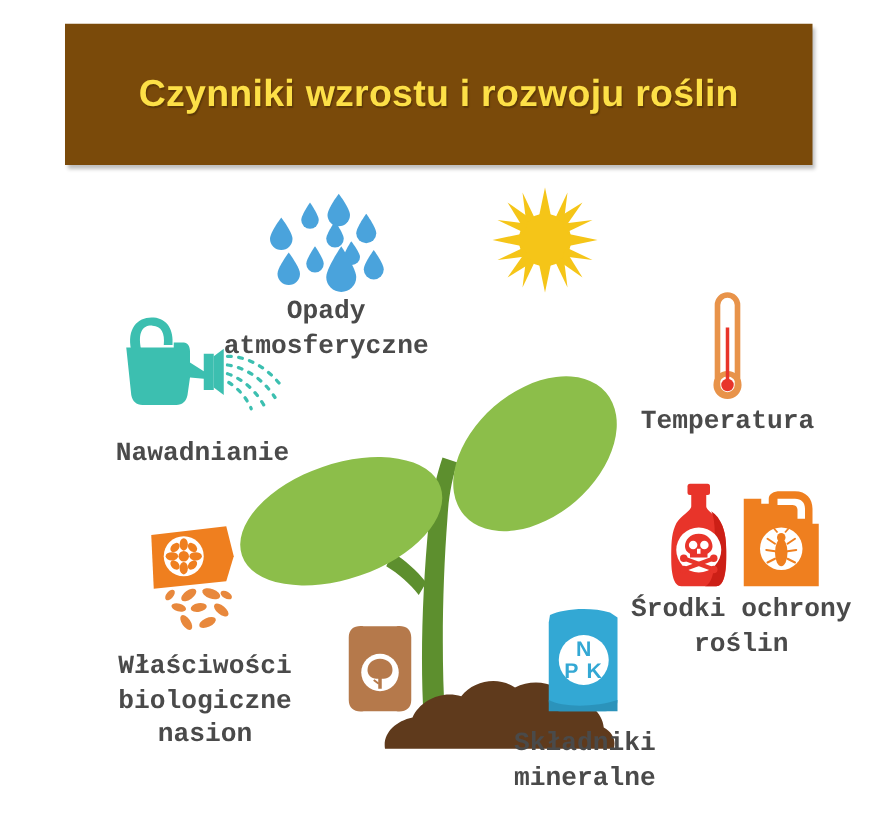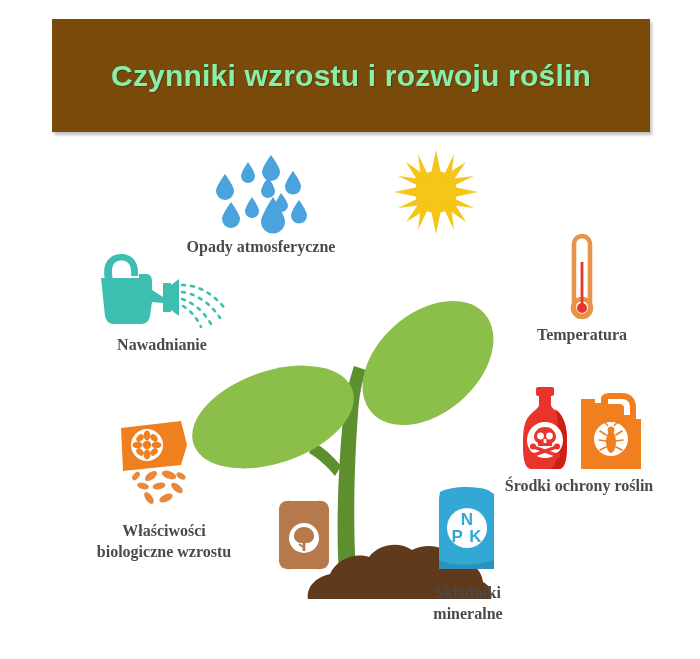--- a/index.html
+++ b/index.html
@@ -27,54 +27,54 @@
     top: 19px;
     width: 598px;
     height: 113px;
     background: #7a4a0a;
     box-shadow: 2px 3px 3px rgba(0,0,0,0.25);
     display: flex;
     align-items: center;
     justify-content: center;
   }
   .header-title {
-    color: #86efac;
+    color: #fde047;
     font-size: 30px;
     font-weight: bold;
     letter-spacing: 0.2px;
     text-align: center;
     font-family: "Liberation Sans", sans-serif;
     text-shadow: 1px 1px 1px rgba(0,0,0,0.25);
   }
   
   .factor {
     position: absolute;
   }
   .factor-label {
     color: #4a4a4a;
-    font-size: 16px;
+    font-size: 21px;
     font-weight: bold;
     text-align: center;
     line-height: 1.32;
     white-space: pre-line;
-    font-family: Liberation Serif, serif;
+    font-family: Liberation Mono, monospace;
   }
   .icon-wrap {
     position: relative;
     margin: 0 auto;
   }
   svg { display: block; overflow: visible; }
 
   
   #f-rain      { left: 163px; top: 148px; width: 196px; }
   #f-sun       { left: 356px; top: 148px; width: 160px; }
   #f-temp      { left: 492px; top: 234px; width: 180px; }
   #f-water     { left: 62px;  top: 250px; width: 200px; }
   #f-seed      { left: 54px;  top: 418px; width: 220px; }
-  #f-chem      { left: 476px; top: 385px; width: 206px; }
+  #f-chem      { left: 490px; top: 385px; width: 206px; }
   #f-soil      { left: 244px; top: 498px; width: 120px; }
   #f-npk       { left: 398px; top: 484px; width: 140px; }
 
   
   #plant {
     position: absolute;
     left: 178px;
     top: 296px;
     width: 350px;
     height: 310px;
@@ -176,21 +176,21 @@
         </g>
 
         <g fill="none" stroke="#3cbfb0" stroke-width="2.6" stroke-linecap="round" stroke-dasharray="3 6">
           <path d="M95 35 C112 35 128 45 139 60"></path>
           <path d="M95 42 C110 44 124 54 133 68"></path>
           <path d="M95 49 C107 53 117 62 124 74"></path>
           <path d="M96 56 C104 61 110 68 114 77"></path>
         </g>
       </svg>
     </div>
-    <div class="factor-label" style="margin-top:4px;">Nawadnianie</div>
+    <div class="factor-label" style="margin-top:20px;">Nawadnianie</div>
   </div>
 
   <div class="factor" id="f-seed">
     <div class="icon-wrap" style="width:130px;height:100px;">
       <svg width="130" height="100" viewBox="0 0 130 100">
 
         <g>
           <path d="M22 10 L82 3 L88 27 L82 47 L24 53 Z" fill="#ef7f1f"></path>
           <circle cx="48" cy="27" r="16" fill="#ffffff"></circle>
 
@@ -214,21 +214,21 @@
           <ellipse cx="60" cy="68" rx="6.5" ry="3.4" transform="rotate(-10 60 68)"></ellipse>
           <ellipse cx="78" cy="70" rx="7" ry="3.5" transform="rotate(40 78 70)"></ellipse>
           <ellipse cx="50" cy="80" rx="6.8" ry="3.4" transform="rotate(55 50 80)"></ellipse>
           <ellipse cx="67" cy="80" rx="7.2" ry="3.6" transform="rotate(-25 67 80)"></ellipse>
           <ellipse cx="37" cy="58" rx="5" ry="2.8" transform="rotate(-50 37 58)"></ellipse>
           <ellipse cx="82" cy="58" rx="5" ry="2.8" transform="rotate(30 82 58)"></ellipse>
         </g>
       </svg>
     </div>
     <div class="factor-label" style="margin-top:2px;">Właściwości
-biologiczne wzrostu</div>
+biologiczne nasion</div>
   </div>
 
   <div class="factor" id="f-chem">
     <div class="icon-wrap" style="width:140px;height:90px;">
       <svg width="140" height="90" viewBox="0 0 140 90">
 
         <g>
           <rect x="27" y="2" width="18" height="9" rx="2" fill="#e8342a"></rect>
           <path d="M30 11 L42 11 L42 20 C42 24 52 28 55 36 C58 43 58 52 58 62 C58 74 56 84 50 84 L22 84 C16 84 14 74 14 62 C14 52 14 43 17 36 C20 28 30 24 30 20 Z" fill="#e8342a"></path>
           <path d="M46 24 C54 29 58 40 58 56 C58 70 57 84 50 84 L41 84 C47 82 49 70 49 56 C49 40 49 30 46 24 Z" fill="#cc1f16"></path>

